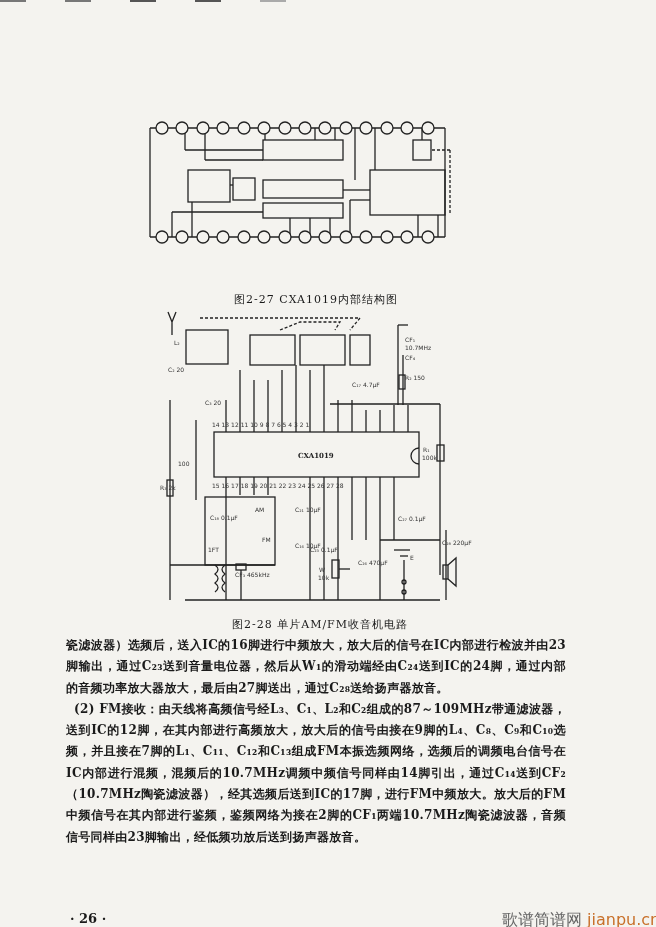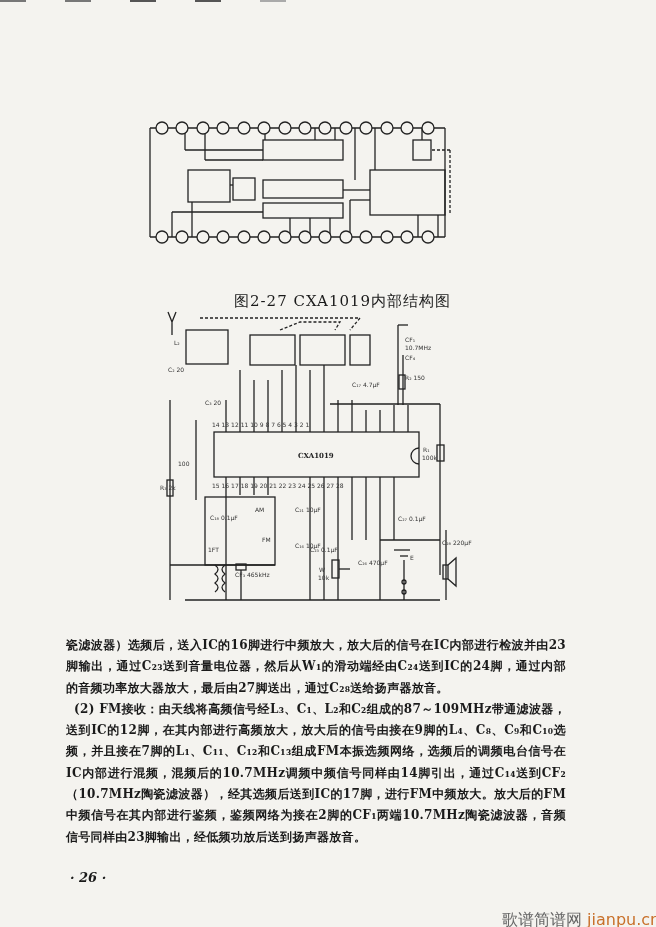--- a/index.html
+++ b/index.html
@@ -1,25 +1,25 @@
 <!DOCTYPE html>
 <html><head>
 <meta charset="utf-8">
 <style>
   html,body{margin:0;padding:0;}
   body{width:656px;height:927px;background:#f4f3ef;position:relative;overflow:hidden;font-family:"DejaVu Serif","Liberation Serif",serif;color:#1a1a1a;}
   .topmarks{position:absolute;top:0;left:0;width:656px;height:4px;}
   .topmarks span{position:absolute;top:0;height:2px;width:26px;background:#777;}
   .fig{position:absolute;left:0;top:0;width:656px;height:640px;}
   .fig svg{position:absolute;left:0;top:0;}
-  .cap{position:absolute;font-size:15px;letter-spacing:1px;white-space:nowrap;}
+  .cap{position:absolute;font-size:11px;letter-spacing:1px;white-space:nowrap;}
   .body{position:absolute;left:66px;top:635px;width:500px;font-size:12px;line-height:21.3px;font-weight:bold;letter-spacing:0.3px;}
   .body p{margin:0;text-align:justify;}
   .body p.ind{text-indent:8px;}
-  .pageno{position:absolute;left:70px;top:870px;font-size:13px;font-weight:bold;font-style:italic;}
+  .pageno{position:absolute;left:70px;top:911px;font-size:13px;font-weight:bold;}
   .wm{position:absolute;left:502px;top:897px;font-size:16px;color:#666;font-family:"DejaVu Sans",sans-serif;white-space:nowrap;margin-top:13px;}
   .wm .dom{color:#c8702a;}
   .lbl{font-family:"DejaVu Sans",sans-serif;font-size:6px;fill:#333;}
   .lblb{font-family:"DejaVu Serif",serif;font-size:7px;fill:#222;font-weight:bold;}
 </style>
 </head>
 <body>
 
 <div class="topmarks">
   <span style="left:0"></span>
@@ -211,20 +211,21 @@
     <text class="lbl" x="398" y="521">C₂₇ 0.1μF</text>
     <text class="lbl" x="442" y="545">C₂₈ 220μF</text>
     <text class="lbl" x="410" y="560">E</text>
     <text class="lbl" x="168" y="372">C₂ 20</text>
     <text class="lbl" x="205" y="405">C₃ 20</text>
     <text class="lbl" x="174" y="345">L₂</text>
   </g>
 </svg>
 
   <div class="cap" style="left:234px;top:292px">图2-27  CXA1019内部结构图</div>
+  <div class="cap" style="left:232px;top:617px">图2-28  单片AM/FM收音机电路</div>
 </div>
 
 <div class="body">
   <p>瓷滤波器）选频后，送入IC的16脚进行中频放大，放大后的信号在IC内部进行检波并由23脚输出，通过C₂₃送到音量电位器，然后从W₁的滑动端经由C₂₄送到IC的24脚，通过内部的音频功率放大器放大，最后由27脚送出，通过C₂₈送给扬声器放音。</p>
   <p class="ind">(2) FM接收：由天线将高频信号经L₃、C₁、L₂和C₂组成的87～109MHz带通滤波器，送到IC的12脚，在其内部进行高频放大，放大后的信号由接在9脚的L₄、C₈、C₉和C₁₀选频，并且接在7脚的L₁、C₁₁、C₁₂和C₁₃组成FM本振选频网络，选频后的调频电台信号在IC内部进行混频，混频后的10.7MHz调频中频信号同样由14脚引出，通过C₁₄送到CF₂（10.7MHz陶瓷滤波器），经其选频后送到IC的17脚，进行FM中频放大。放大后的FM中频信号在其内部进行鉴频，鉴频网络为接在2脚的CF₁两端10.7MHz陶瓷滤波器，音频信号同样由23脚输出，经低频功放后送到扬声器放音。</p>
 </div>
 
 <div class="pageno">· 26 ·</div>
 
 <div class="wm">

